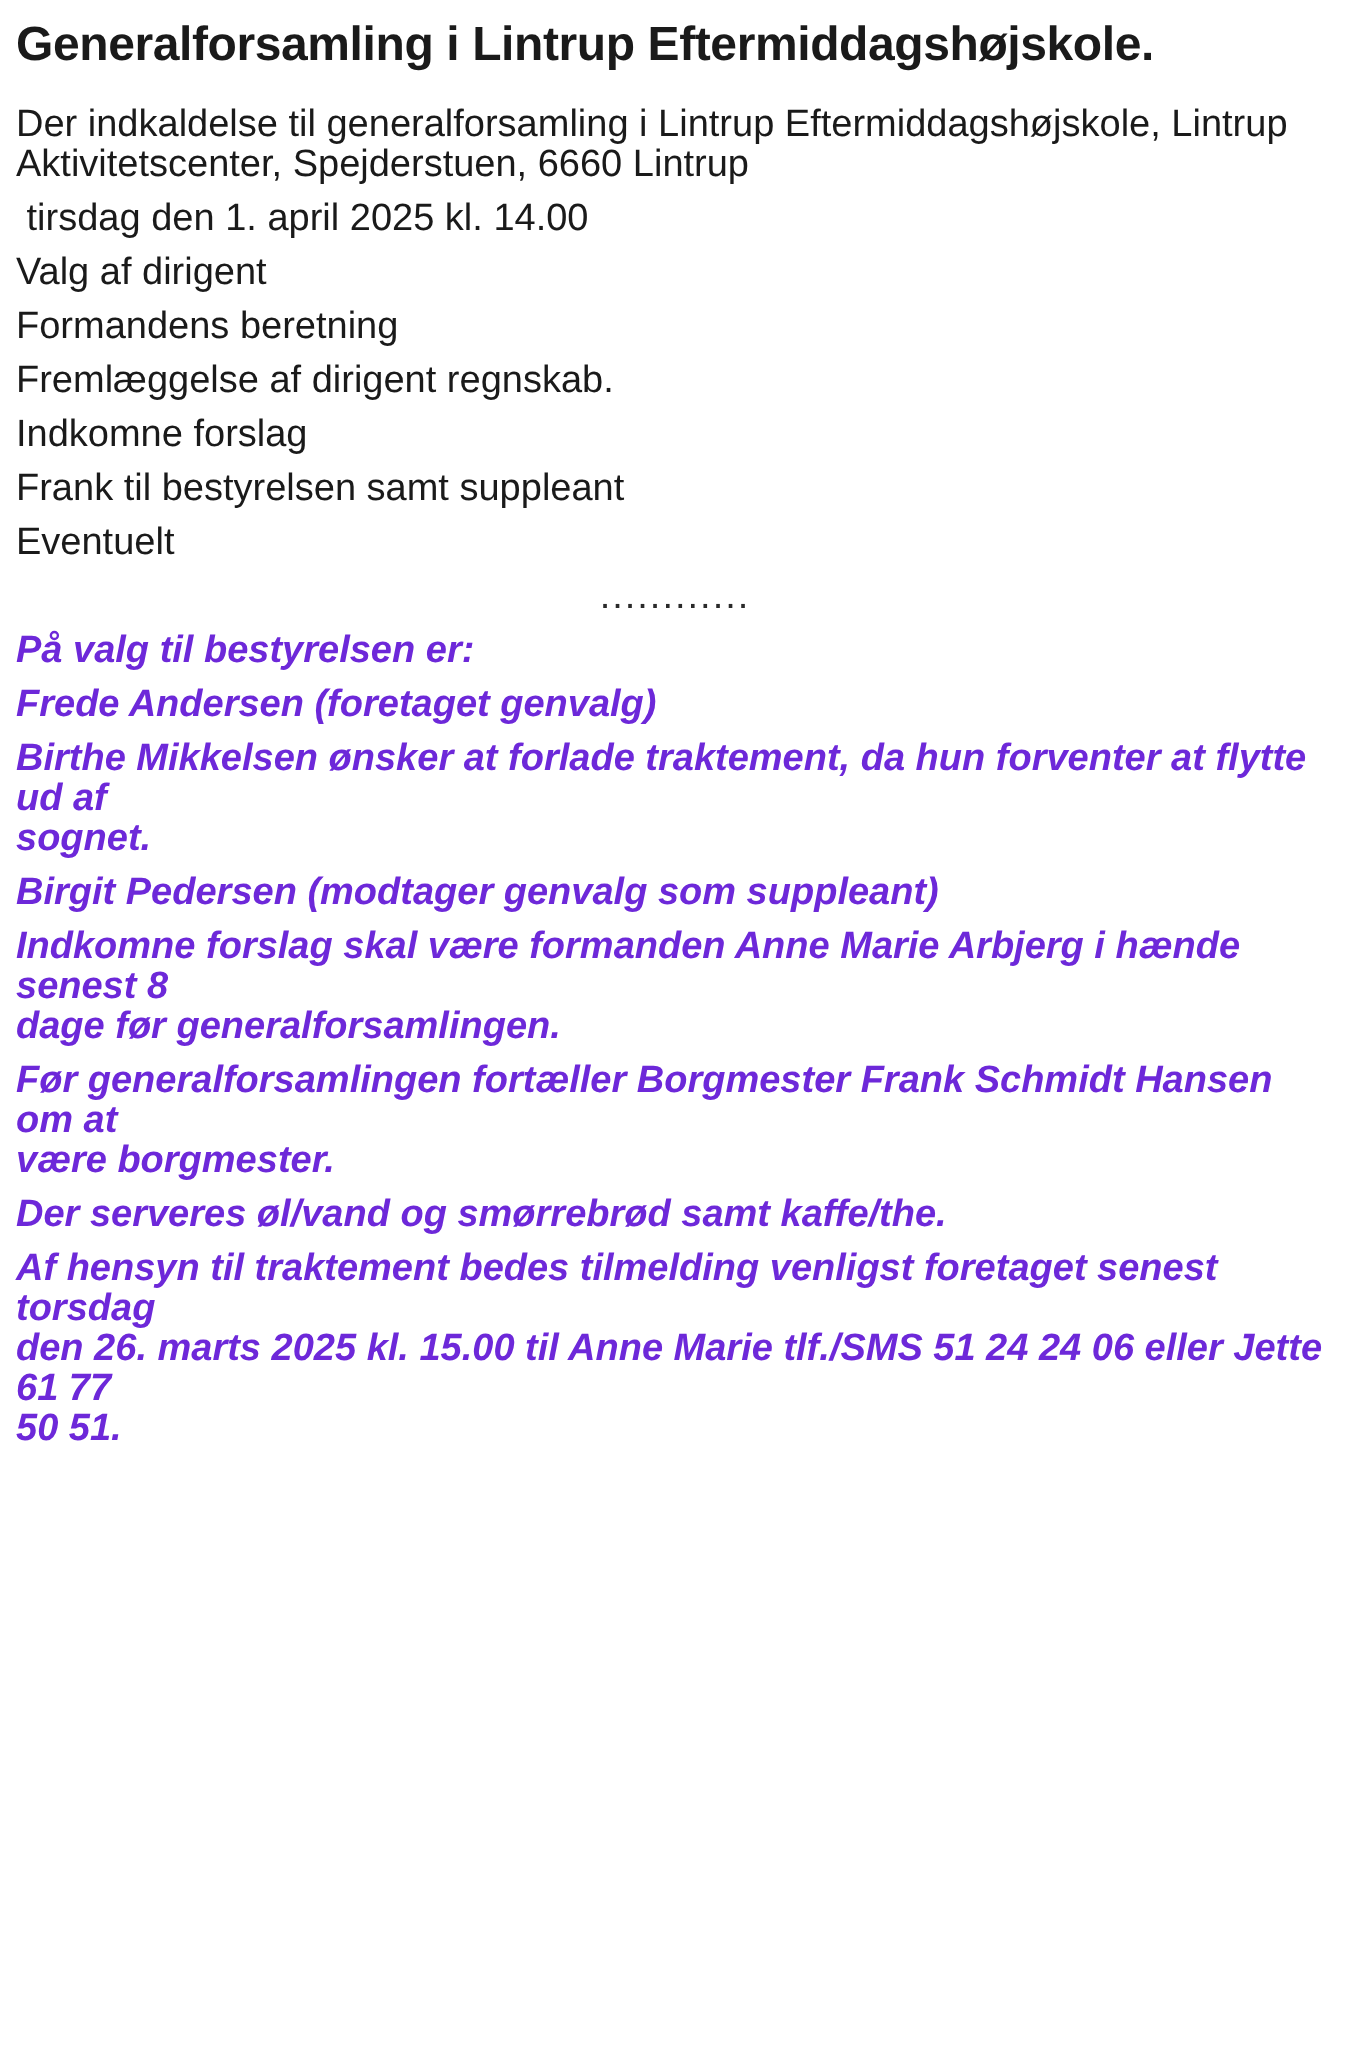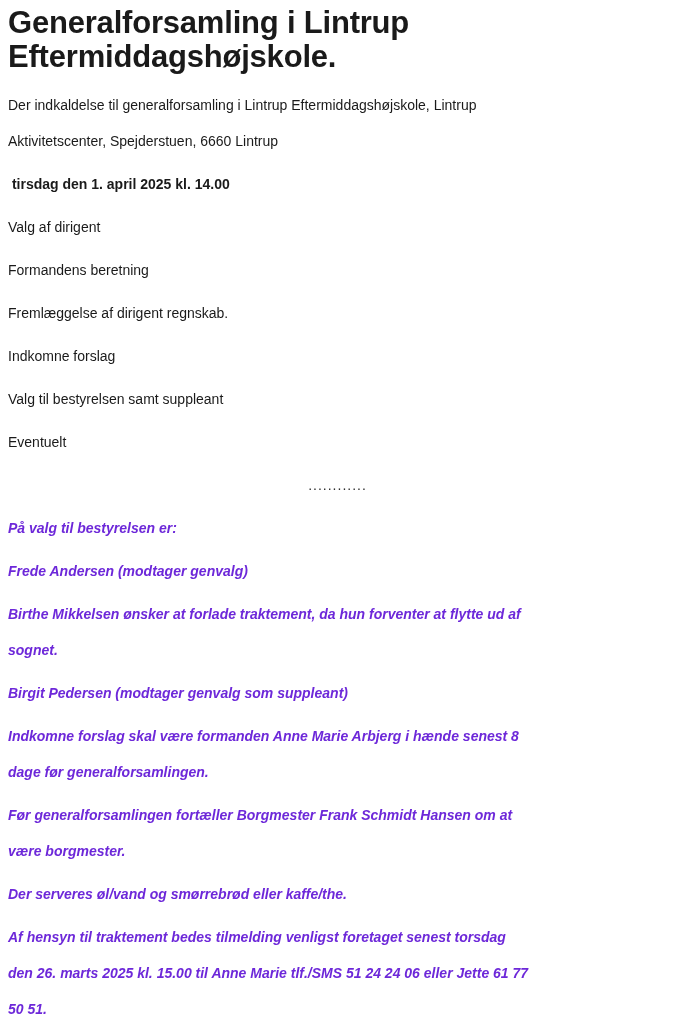--- a/index.html
+++ b/index.html
@@ -10,33 +10,33 @@
   body {
     width: 681px;
     min-height: 1024px;
     font-family: "Liberation Sans", "DejaVu Sans", sans-serif;
     color: #1a1a1a;
     box-sizing: border-box;
     padding: 6px 14px 0 8px;
     overflow: hidden;
   }
   .doc p {
-    font-size: 14px;
-    line-height: 36px;
+    font-size: 19px;
+    line-height: 20px;
     margin: 0 0 7px 0;
     white-space: pre-wrap;
   }
   h1.doc-title {
-    font-size: 31px;
+    font-size: 24px;
     line-height: 34px;
     font-weight: bold;
     margin: 0 0 13px 0;
     letter-spacing: -0.2px;
   }
-  .bold { font-weight: bold; }
+  .bold { font-weight: normal; }
   .separator-line {
     text-align: center;
     letter-spacing: 1px;
     color: #2a2a2a;
   }
   .notice {
     color: #6d28d9;
     font-weight: bold;
     font-style: italic;
   }
@@ -51,32 +51,32 @@
   <p>Der indkaldelse til generalforsamling i Lintrup Eftermiddagshøjskole, Lintrup
 Aktivitetscenter, Spejderstuen, 6660 Lintrup</p>
 
   <p class="bold"> tirsdag den 1. april 2025 kl. 14.00</p>
 
 
   <p>Valg af dirigent</p>
   <p>Formandens beretning</p>
   <p>Fremlæggelse af dirigent regnskab.</p>
   <p>Indkomne forslag</p>
-  <p>Valg til bestyrelsen samt suppleant</p>
+  <p>Frank til bestyrelsen samt suppleant</p>
   <p>Eventuelt</p>
 
   <p class="separator-line">............</p>
 
   <p class="notice">På valg til bestyrelsen er:</p>
-  <p class="notice">Frede Andersen (modtager genvalg)</p>
+  <p class="notice">Frede Andersen (foretaget genvalg)</p>
   <p class="notice">Birthe Mikkelsen ønsker at forlade traktement, da hun forventer at flytte ud af
 sognet.</p>
   <p class="notice">Birgit Pedersen (modtager genvalg som suppleant)</p>
   <p class="notice">Indkomne forslag skal være formanden Anne Marie Arbjerg i hænde senest 8
 dage før generalforsamlingen.</p>
   <p class="notice">Før generalforsamlingen fortæller Borgmester Frank Schmidt Hansen om at
 være borgmester.</p>
-  <p class="notice">Der serveres øl/vand og smørrebrød eller kaffe/the.</p>
+  <p class="notice">Der serveres øl/vand og smørrebrød samt kaffe/the.</p>
   <p class="notice">Af hensyn til traktement bedes tilmelding venligst foretaget senest torsdag
 den 26. marts 2025 kl. 15.00 til Anne Marie tlf./SMS 51 24 24 06 eller Jette 61 77
 50 51.</p>
 
 </div>
 
 </body></html>

